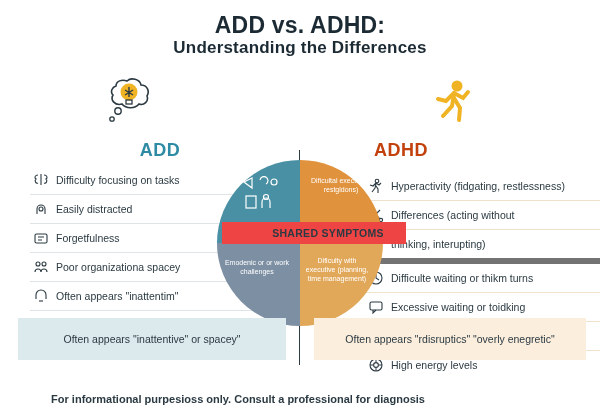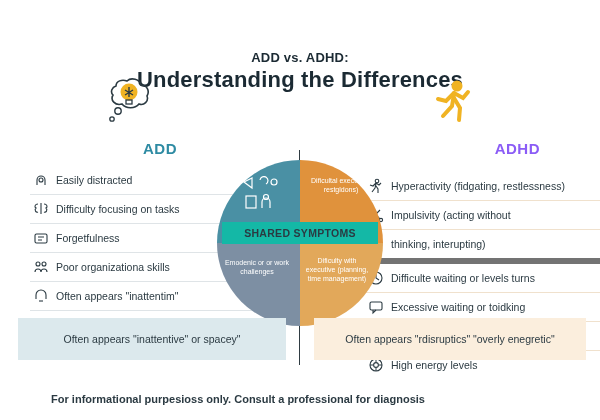--- a/index.html
+++ b/index.html
@@ -10,38 +10,38 @@
     color:#333333;
     overflow:hidden;
     position:relative;
   }
   .title{
     text-align:center;
     font-weight:bold;
     color:#1b2a33;
     letter-spacing:0.2px;
   }
-  .title .l1{font-size:13px;line-height:23px;margin-top:32px;}
-  .title .l2{font-size:22px;line-height:21px;}
+  .title .l1{font-size:23px;line-height:23px;}
+  .title .l2{font-size:17px;line-height:21px;}
   #title-block{padding-top:14px;}
 
   .stage{position:absolute;left:0;top:0;width:600px;height:420px;}
 
   
   .divider{
     position:absolute;left:299px;top:150px;width:1px;height:215px;
     background:#2f3b42;
   }
 
   
   .side-head{
-    position:absolute;font-size:15px;font-weight:bold;letter-spacing:0.5px;
+    position:absolute;font-size:18px;font-weight:bold;letter-spacing:0.5px;
   }
   #add-heading{left:90px;top:140px;width:140px;text-align:center;color:#2e8ba3;}
-  #adhd-heading{left:390px;top:140px;width:150px;text-align:right;color:#8b5cf6;}
+  #adhd-heading{left:374px;top:140px;width:150px;text-align:left;color:#c2410c;}
 
   
   .top-icon{position:absolute;}
   #add-top-icon{left:100px;top:78px;}
   #adhd-top-icon{left:430px;top:78px;}
 
   
   .list{position:absolute;}
   #add-list{left:30px;top:166px;width:245px;}
   #adhd-list{left:365px;top:172px;width:235px;}
@@ -66,22 +66,22 @@
   .q4{left:83px;top:83px;background:#e2a85a;border-radius:0 0 83px 0;}
   .quad-text{
     position:absolute;color:#ffffff;font-size:7px;line-height:9px;text-align:center;
     width:70px;
   }
   #q-tr-text{left:306px;top:176px;}
   #q-bl-text{left:222px;top:258px;}
   #q-br-text{left:302px;top:256px;}
   .shared-band{
     position:absolute;left:222px;top:222px;width:156px;height:22px;
-    background:#14b8a6;display:flex;align-items:center;justify-content:center;
-    font-size:10.5px;font-weight:bold;color:#2b3a42;letter-spacing:0.3px;
+    background:#ef4444;display:flex;align-items:center;justify-content:center;
+    font-size:10.5px;font-weight:bold;color:#2b3a42;letter-spacing:0.3px;padding-left:28px;
   }
   #center-glyph{position:absolute;left:240px;top:176px;}
 
   
   .banner{
     position:absolute;top:318px;height:42px;display:flex;align-items:center;justify-content:center;
     font-size:10.5px;color:#2b3a42;text-align:center;
   }
   #add-banner{left:18px;width:268px;background:#dce9ed;}
   #adhd-banner{left:314px;width:272px;background:#fbeedd;}
@@ -127,55 +127,55 @@
   <div id="add-heading" class="side-head">ADD</div>
   <div id="adhd-heading" class="side-head">ADHD</div>
 
   <div class="divider"></div>
 
   <div id="add-list" class="list">
 
     <div class="item">
       <span class="ic">
         <svg width="16" height="16" viewBox="0 0 16 16">
+            <path d="M5 3 C2 3 1 6 3 7 C1 9 3 12 5 11 M11 3 C14 3 15 6 13 7 C15 9 13 12 11 11 M8 2 v11" fill="none" stroke="#2b3a42" stroke-width="1.1"></path>
+          </svg>
+      </span>
+      <span class="tx">Difficulty focusing on tasks</span>
+    </div>
+
+    <div class="item">
+      <span class="ic">
+        <svg width="16" height="16" viewBox="0 0 16 16">
             <path d="M4 13 V8 a4 4 0 0 1 8 0 v5" fill="none" stroke="#2b3a42" stroke-width="1.1"></path>
             <circle cx="8" cy="8" r="2" fill="none" stroke="#2b3a42" stroke-width="1.1"></circle>
           </svg>
       </span>
       <span class="tx">Easily distracted</span>
-    </div>
-
-    <div class="item">
-      <span class="ic">
-        <svg width="16" height="16" viewBox="0 0 16 16">
-            <path d="M5 3 C2 3 1 6 3 7 C1 9 3 12 5 11 M11 3 C14 3 15 6 13 7 C15 9 13 12 11 11 M8 2 v11" fill="none" stroke="#2b3a42" stroke-width="1.1"></path>
-          </svg>
-      </span>
-      <span class="tx">Difficulty focusing on tasks</span>
     </div>
 
     <div class="item">
       <span class="ic">
         <svg width="16" height="16" viewBox="0 0 16 16">
             <rect x="2" y="4" width="12" height="9" rx="1.5" fill="none" stroke="#2b3a42" stroke-width="1.1"></rect>
             <path d="M5 7 h6 M5 10 h4" stroke="#2b3a42" stroke-width="1.1"></path>
           </svg>
       </span>
       <span class="tx">Forgetfulness</span>
     </div>
 
     <div class="item">
       <span class="ic">
         <svg width="16" height="16" viewBox="0 0 16 16">
             <circle cx="5" cy="5" r="2" fill="none" stroke="#2b3a42" stroke-width="1.1"></circle>
             <circle cx="11" cy="5" r="2" fill="none" stroke="#2b3a42" stroke-width="1.1"></circle>
             <path d="M2 13 a3 3 0 0 1 6 0 M8 13 a3 3 0 0 1 6 0" fill="none" stroke="#2b3a42" stroke-width="1.1"></path>
           </svg>
       </span>
-      <span class="tx">Poor organizationa skills</span>
+      <span class="tx">Poor organizationa spacey</span>
     </div>
 
 
     <div class="item">
       <span class="ic">
         <svg width="16" height="16" viewBox="0 0 16 16">
             <path d="M3 11 V7 a5 5 0 0 1 10 0 v4" fill="none" stroke="#2b3a42" stroke-width="1.1"></path>
             <path d="M6 13 h4" stroke="#2b3a42" stroke-width="1.1"></path>
           </svg>
       </span>
@@ -196,36 +196,36 @@
     </div>
 
     <div class="item">
       <span class="ic">
         <svg width="16" height="16" viewBox="0 0 16 16">
             <path d="M3 3 L12 12 M12 3 L3 12" stroke="#2b3a42" stroke-width="1.1"></path>
             <circle cx="3" cy="13" r="1.6" fill="none" stroke="#2b3a42" stroke-width="1.1"></circle>
             <circle cx="13" cy="13" r="1.6" fill="none" stroke="#2b3a42" stroke-width="1.1"></circle>
           </svg>
       </span>
-      <span class="tx">Impulsivity (acting without</span>
+      <span class="tx">Differences (acting without</span>
     </div>
 
     <div class="item" style="border-bottom:6px solid #737373;">
       <span class="ic"></span>
       <span class="tx">thinking, interupting)</span>
     </div>
 
     <div class="item">
       <span class="ic">
         <svg width="16" height="16" viewBox="0 0 16 16">
             <circle cx="8" cy="8" r="6" fill="none" stroke="#2b3a42" stroke-width="1.1"></circle>
             <path d="M8 4 v4 l3 2" fill="none" stroke="#2b3a42" stroke-width="1.1"></path>
           </svg>
       </span>
-      <span class="tx">Difficulte waiting or levels turns</span>
+      <span class="tx">Difficulte waiting or thikm turns</span>
     </div>
 
     <div class="item">
       <span class="ic">
         <svg width="16" height="16" viewBox="0 0 16 16">
             <rect x="2" y="3" width="12" height="8" rx="1.5" fill="none" stroke="#2b3a42" stroke-width="1.1"></rect>
             <path d="M5 11 L5 14 L8 11" fill="none" stroke="#2b3a42" stroke-width="1.1"></path>
           </svg>
       </span>
       <span class="tx">Excessive waiting or toidking</span>

